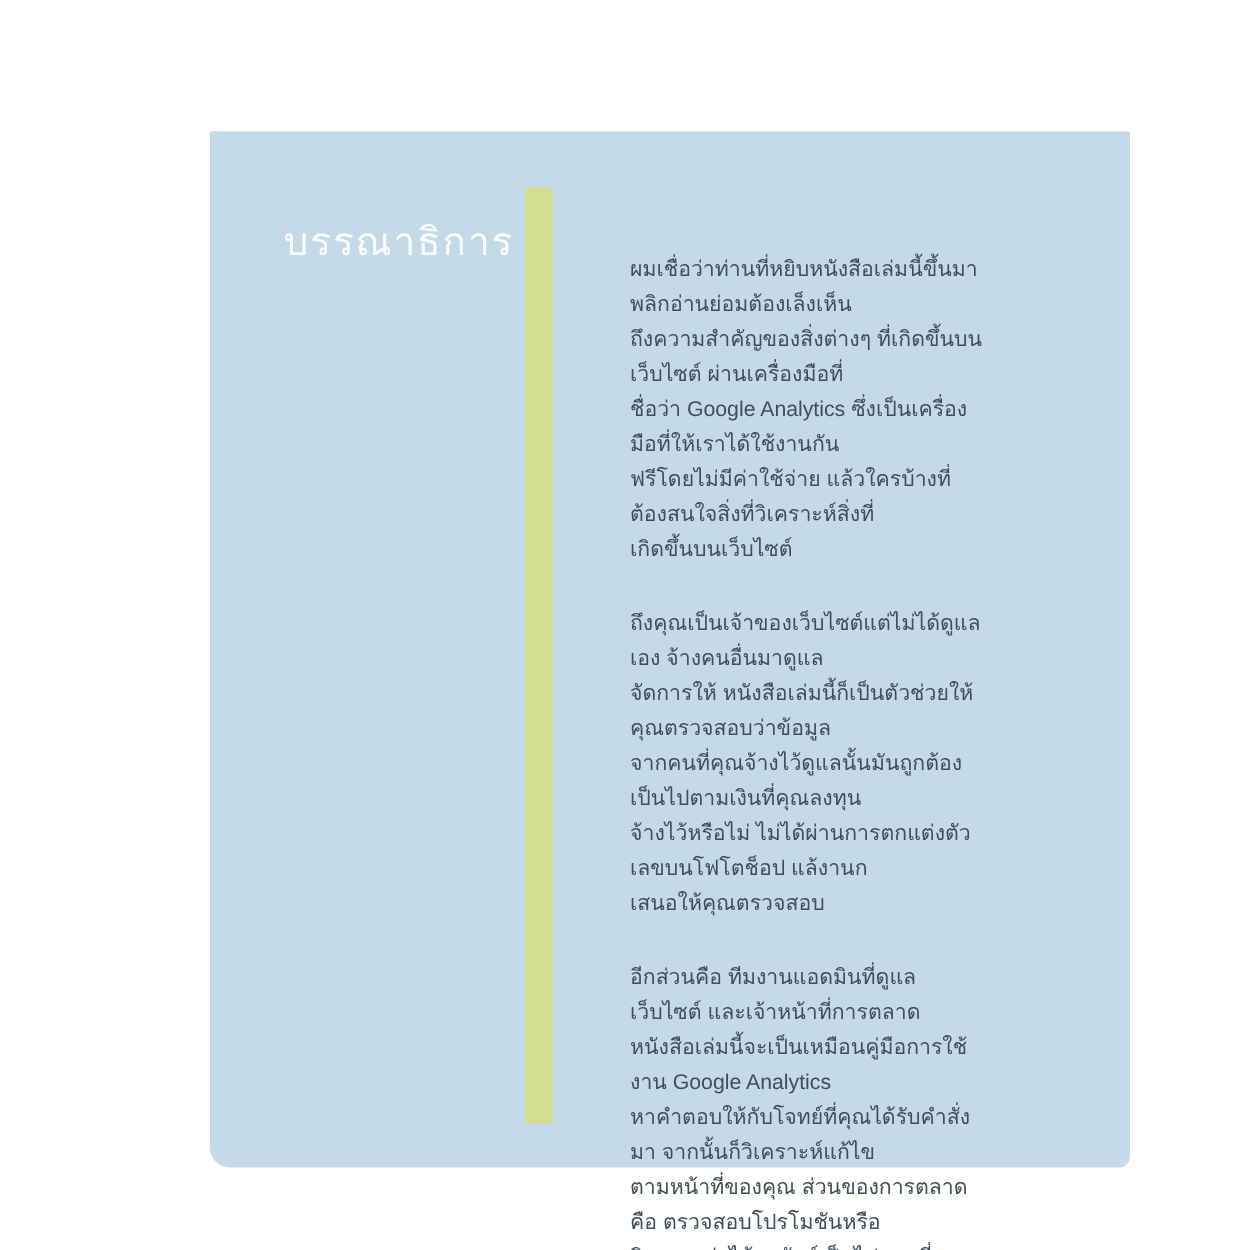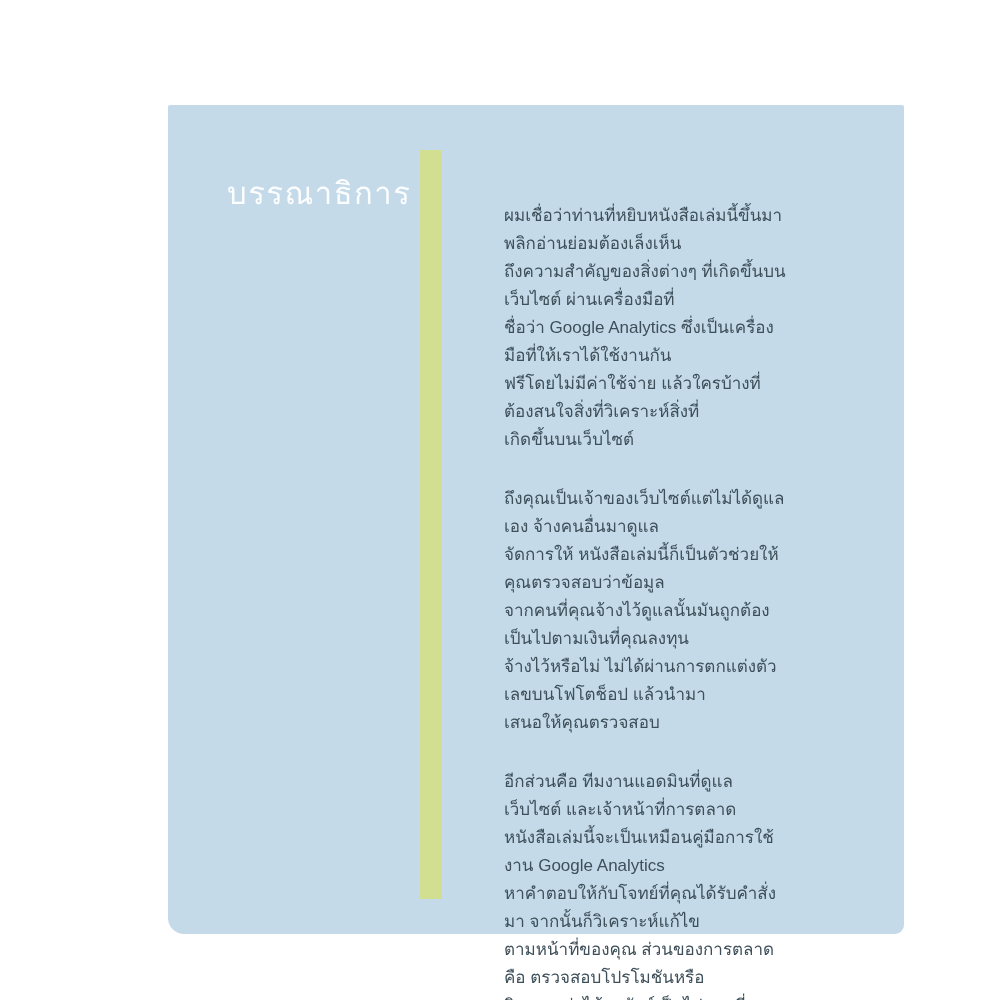--- a/index.html
+++ b/index.html
@@ -68,21 +68,21 @@
     <div class="body-column">
       <div>
           <p>ผมเชื่อว่าท่านที่หยิบหนังสือเล่มนี้ขึ้นมาพลิกอ่านย่อมต้องเล็งเห็น
 ถึงความสำคัญของสิ่งต่างๆ ที่เกิดขึ้นบนเว็บไซต์ ผ่านเครื่องมือที่
 ชื่อว่า Google Analytics ซึ่งเป็นเครื่องมือที่ให้เราได้ใช้งานกัน
 ฟรีโดยไม่มีค่าใช้จ่าย แล้วใครบ้างที่ต้องสนใจสิ่งที่วิเคราะห์สิ่งที่
 เกิดขึ้นบนเว็บไซต์</p>
           <p>ถึงคุณเป็นเจ้าของเว็บไซต์แต่ไม่ได้ดูแลเอง จ้างคนอื่นมาดูแล
 จัดการให้ หนังสือเล่มนี้ก็เป็นตัวช่วยให้คุณตรวจสอบว่าข้อมูล
 จากคนที่คุณจ้างไว้ดูแลนั้นมันถูกต้อง เป็นไปตามเงินที่คุณลงทุน
-จ้างไว้หรือไม่ ไม่ได้ผ่านการตกแต่งตัวเลขบนโฟโตช็อป แล้วนำมา
+จ้างไว้หรือไม่ ไม่ได้ผ่านการตกแต่งตัวเลขบนโฟโตช็อป แล้งานก
 เสนอให้คุณตรวจสอบ</p>
           <p>อีกส่วนคือ ทีมงานแอดมินที่ดูแลเว็บไซต์ และเจ้าหน้าที่การตลาด
 หนังสือเล่มนี้จะเป็นเหมือนคู่มือการใช้งาน Google Analytics
 หาคำตอบให้กับโจทย์ที่คุณได้รับคำสั่งมา จากนั้นก็วิเคราะห์แก้ไข
 ตามหน้าที่ของคุณ ส่วนของการตลาดคือ ตรวจสอบโปรโมชันหรือ
 กิจกรรมว่าได้ผลลัพธ์เป็นไปตามที่คาดหวังหรือไม่</p>
         </div>
 
     </div>
 

